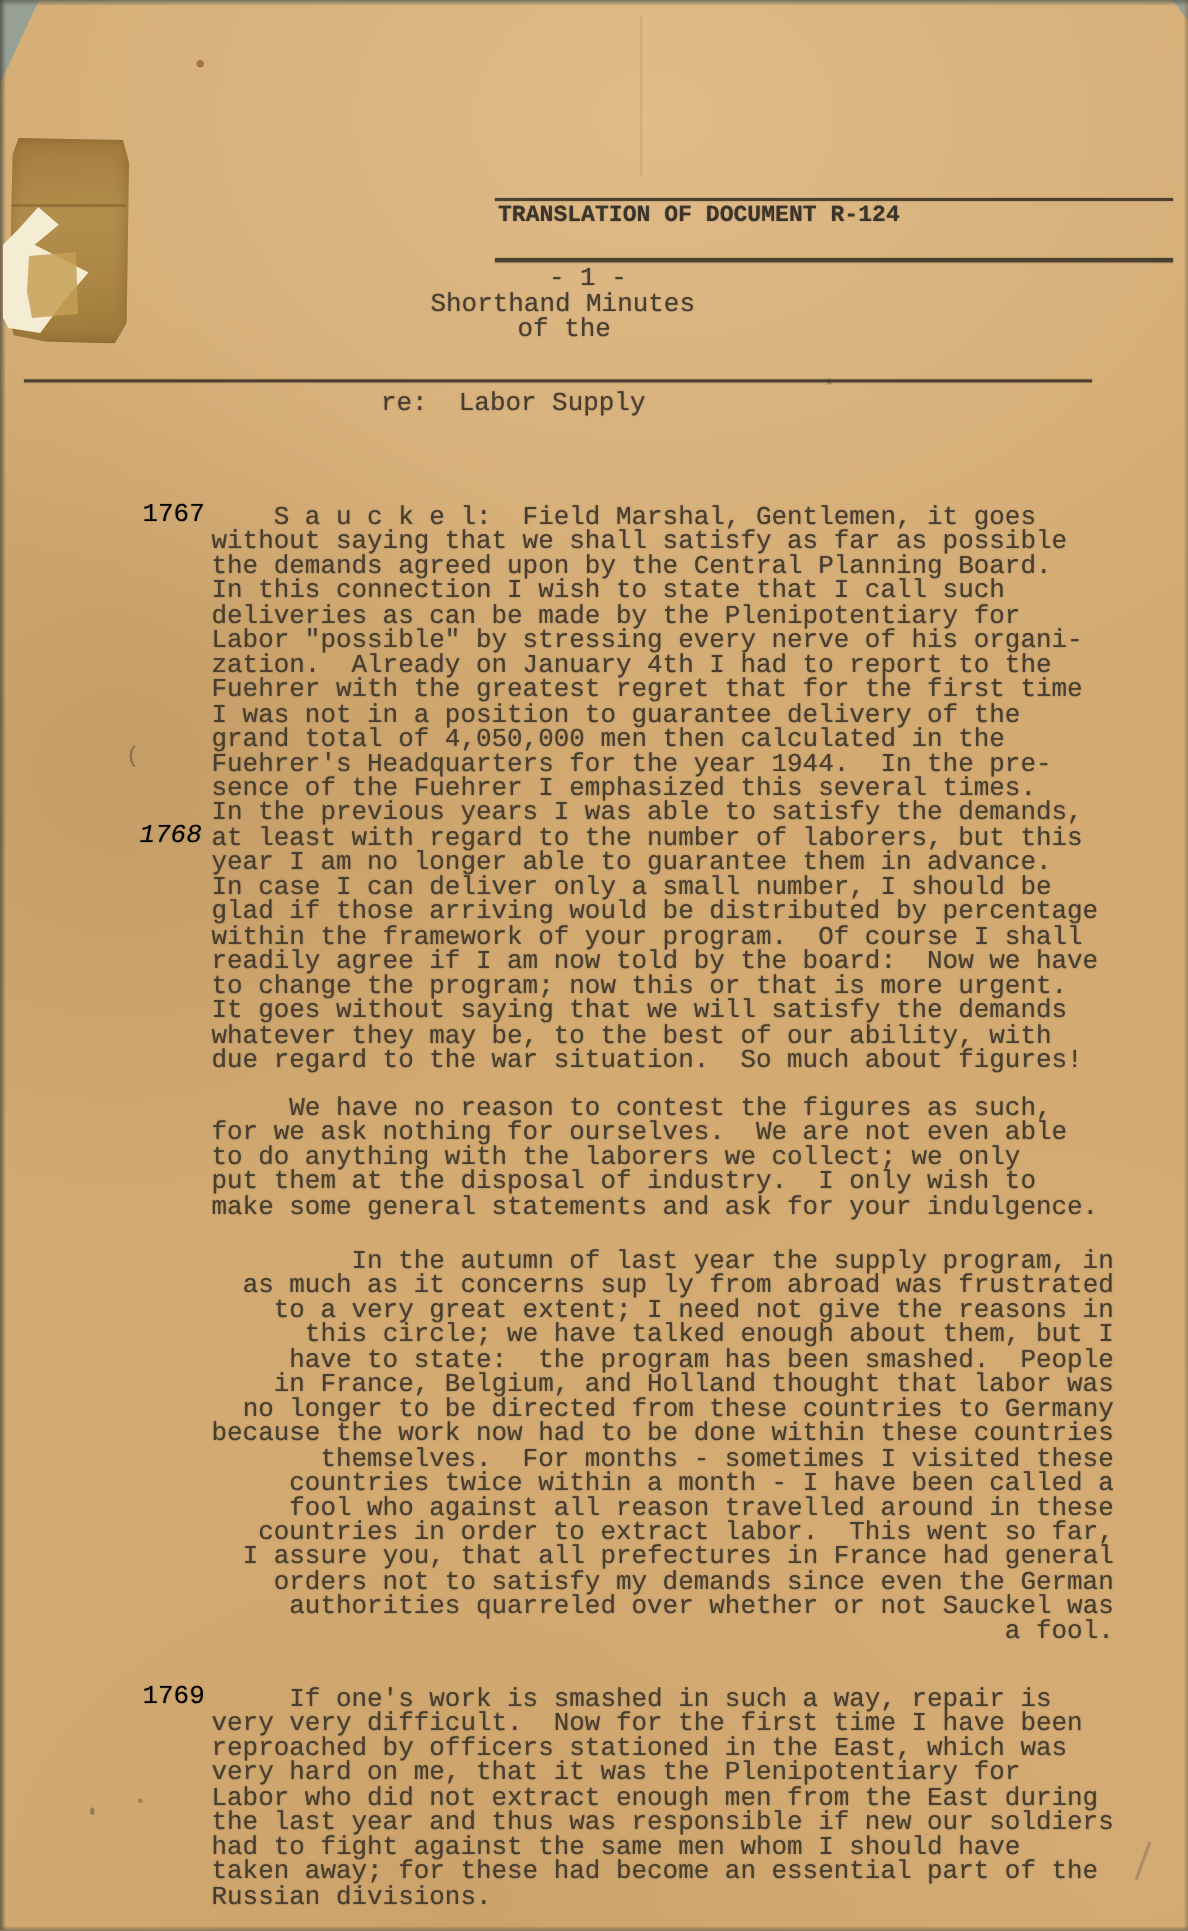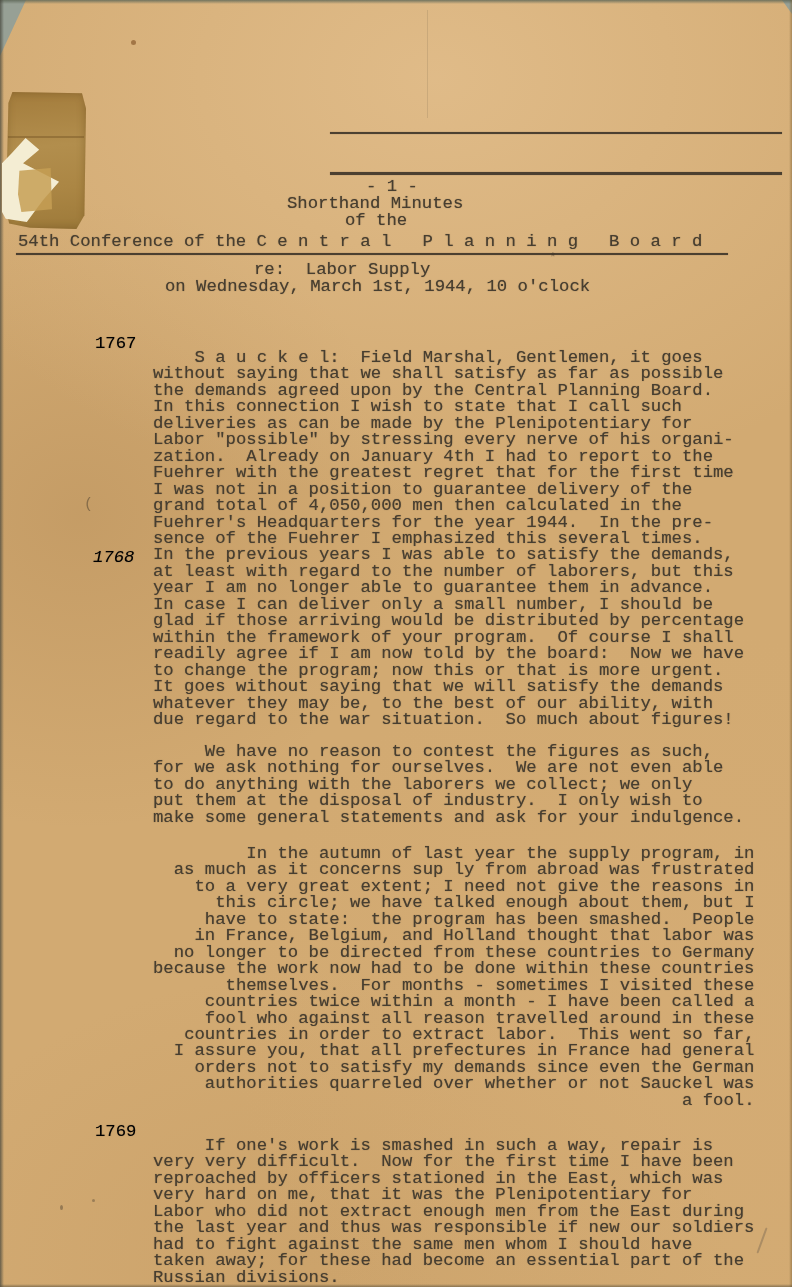--- a/index.html
+++ b/index.html
@@ -31,21 +31,21 @@
     background:#97a095; clip-path:polygon(100% 0, 0 0, 100% 100%); }
 
   .line { position:absolute; white-space:pre; color:#473e30;
     text-shadow:0 0 1px rgba(72,62,48,.65); }
   .body-size { font-size:17.3px; line-height:16.45px; }
   .stamp-size { font-size:15.4px; line-height:17.2px; font-weight:bold; color:#3b342a; }
 
   .rule { position:absolute; background:rgba(56,48,37,.88);
     box-shadow:0 0 1px rgba(56,48,37,.6); }
 
-  pre.para { margin:16px; position:absolute; white-space:pre;
+  pre.para { margin:4px; position:absolute; white-space:pre;
     font-family:inherit; font-size:17.3px; line-height:16.45px;
     color:#473e30; text-shadow:0 0 1px rgba(72,62,48,.65); }
 
   .margin-num { position:absolute; white-space:pre; font-size:17.3px;
     color:#000000; text-shadow:0 0 1px rgba(72,62,48,.6); }
 
   
   .tape { position:absolute; left:6px; top:92px; width:80px; height:137px; }
   .tape-base { position:absolute; inset:0;
     background:linear-gradient(175deg,#a37c3c 0%, #b28e4d 40%, #ab8644 70%, #9d7a3a 100%);
@@ -91,30 +91,29 @@
 
   <div class="crease"></div>
   <div class="speck" style="left:131px; top:40px; width:5px; height:5px; background:rgba(133,86,41,.65);"></div>
   <div class="speck" style="left:60px; top:1205px; width:3px; height:5px; background:rgba(90,75,55,.5);"></div>
   <div class="speck" style="left:92px; top:1199px; width:3px; height:3px; background:rgba(90,75,55,.45);"></div>
   <div class="pencil-slash"></div>
   <div class="faint-mark" style="left:84px; top:496px;">(</div>
   <div class="faint-mark" style="left:549px; top:250px; font-size:13px;">*</div>
 
   <div class="rule" style="left:330px; top:132px; width:452px; height:2px;"></div>
+  <div class="line stamp-size" style="left:332px; top:135px;">TRANSLATION OF DOCUMENT R-124</div>
   <div class="rule" style="left:330px; top:172px; width:452px; height:3px;"></div>
 
   <div class="line body-size" style="left:366px; top:179px;">- 1 -</div>
   <div class="line body-size" style="left:287px; top:196px;text-align:center;">Shorthand Minutes</div>
   <div class="line body-size" style="left:345px; top:213px;">of the</div>
-  <div class="line body-size" style="left:18px; top:234px;">54th Conference of the C e n t r a l   P l a n n i n g   B o a r d</div>
   <div class="rule" style="left:16px; top:253px; width:712px; height:2px;"></div>
 
   <div class="line body-size" style="left:254px; top:262px;">re:  Labor Supply</div>
-  <div class="line body-size" style="left:165px; top:279px;">on Wednesday, March 1st, 1944, 10 o'clock</div>
 
   <div class="margin-num" style="left:95px; top:334px;">1767</div>
   <div class="margin-num" style="left:93px; top:548px;font-style:italic;">1768</div>
   <div class="margin-num" style="left:95px; top:1122px;">1769</div>
 
   <pre class="para" style="left:137px; top:334px;">    S a u c k e l:  Field Marshal, Gentlemen, it goes
 without saying that we shall satisfy as far as possible
 the demands agreed upon by the Central Planning Board.
 In this connection I wish to state that I call such
 deliveries as can be made by the Plenipotentiary for

